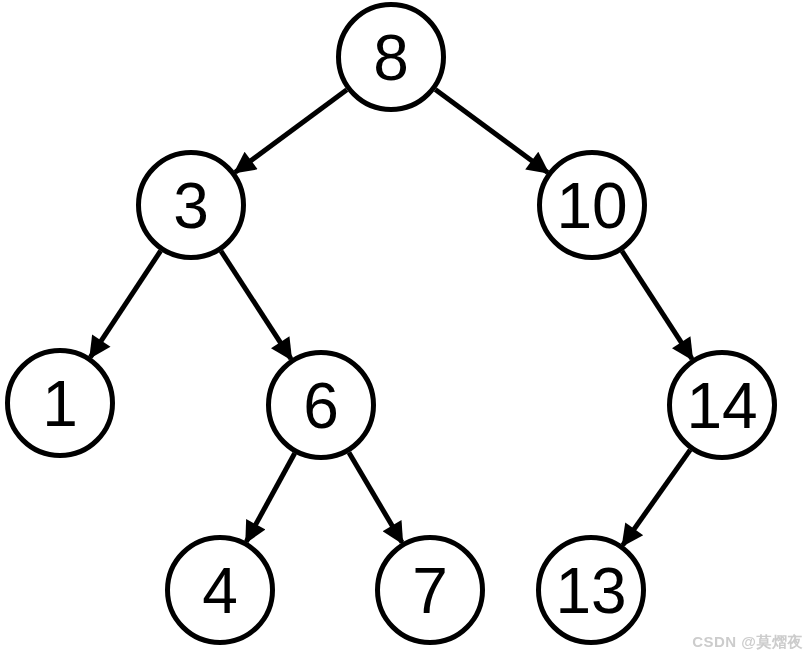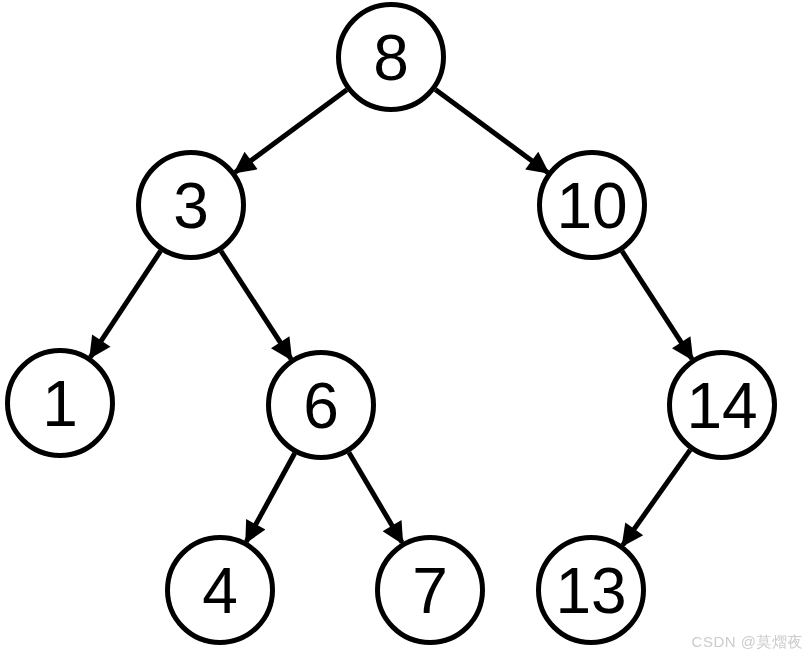--- a/index.html
+++ b/index.html
@@ -40,20 +40,21 @@
     fill: none;
   }
   .watermark {
     position: absolute;
     right: 6px;
     bottom: 5px;
     font-size: 15px;
     color: #cccccc;
     letter-spacing: 0.5px;
     user-select: none;
+    font-weight: bold;
   }
 </style>
 </head>
 <body>
 
 <div class="canvas">
 
   <svg class="tree" viewBox="0 0 809 657" xmlns="http://www.w3.org/2000/svg">
     <defs>
       <marker id="arrowhead" viewBox="0 0 10 10" refX="9" refY="5" markerWidth="5.6" markerHeight="4.4" orient="auto-start-reverse">

